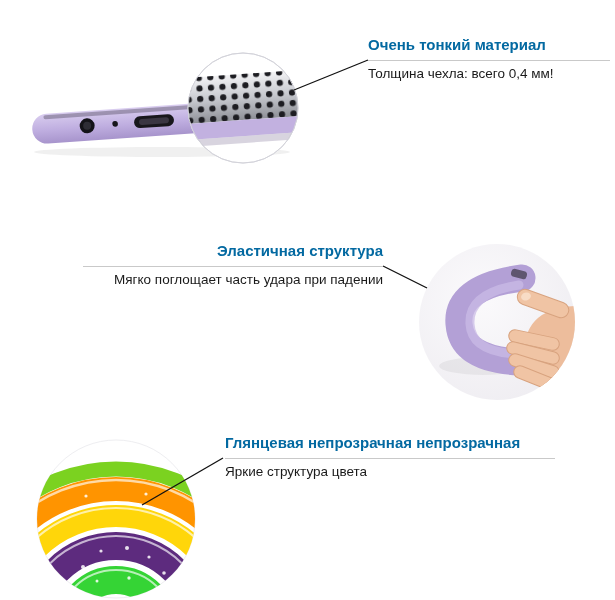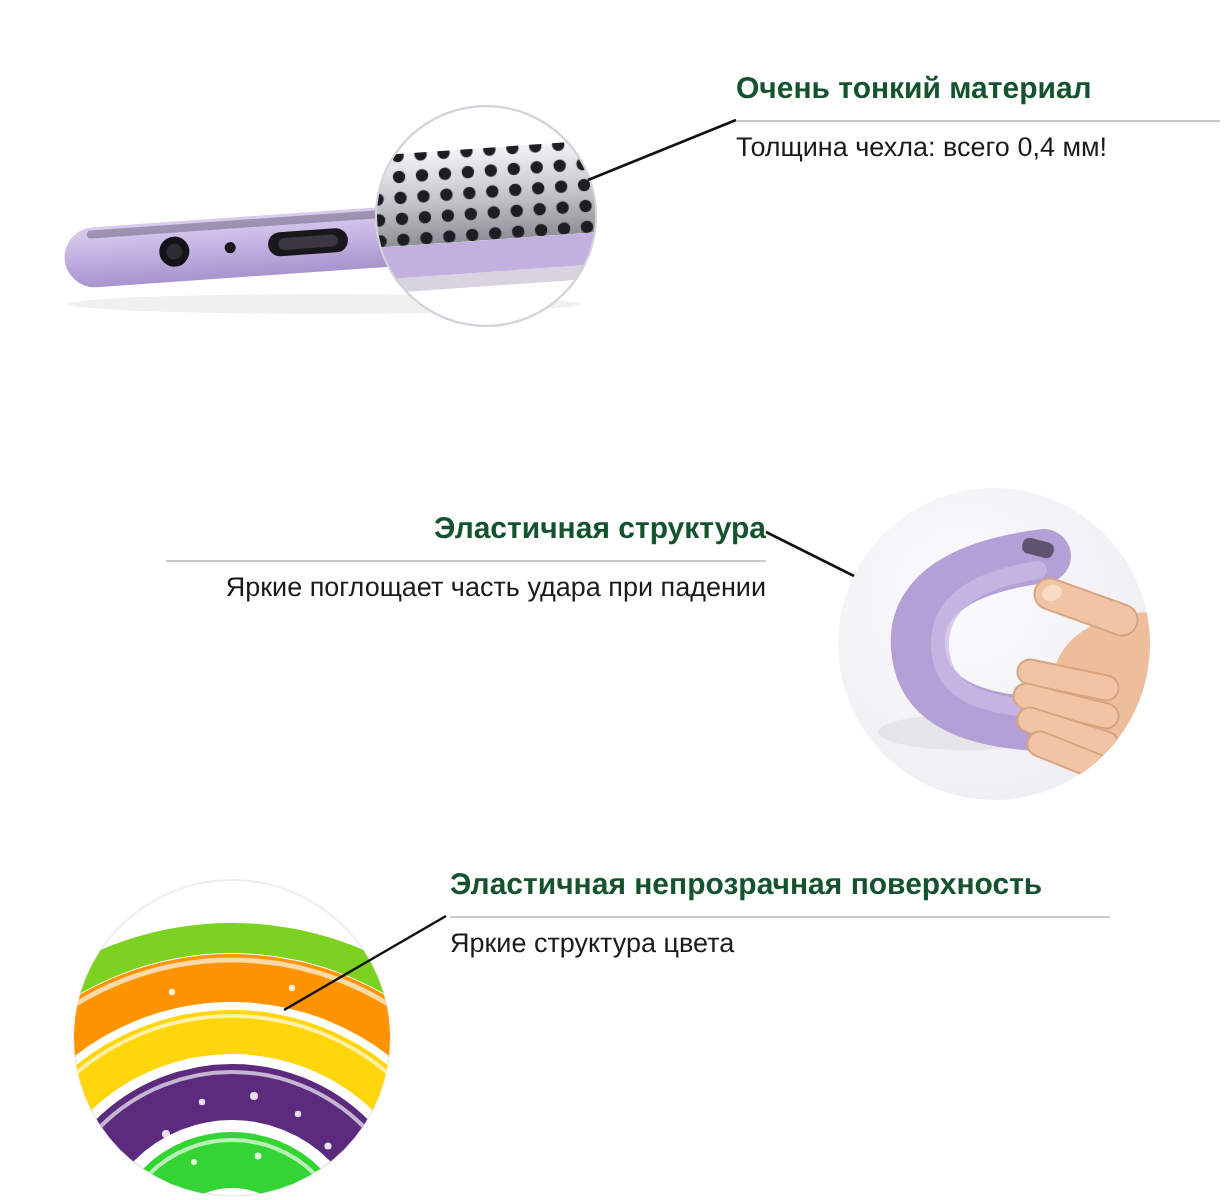--- a/index.html
+++ b/index.html
@@ -1,21 +1,21 @@
 <!DOCTYPE html>
 <html><head>
 <meta charset="utf-8">
 <style>
   html,body{margin:0;padding:0;background:#fff;}
   .canvas{
     position:relative;width:615px;height:600px;background:#ffffff;
     overflow:hidden;font-family:"Liberation Sans", sans-serif;color:#1a1a1a;
   }
   .callout{position:absolute;z-index:5;}
-  .callout h3{margin:0;font-size:15px;font-weight:bold;line-height:18px;color:#14532d;}
+  .callout h3{margin:0;font-size:15px;font-weight:bold;line-height:18px;color:#0369a1;}
   .callout .rule{border-top:1px solid #c9c9c9;height:0;margin:6px 0 5px 0;}
   .callout p{margin:0;font-size:13.5px;line-height:16px;color:#1a1a1a;}
   .align-right{text-align:right;}
   svg{display:block;}
   .lines{position:absolute;left:0;top:0;z-index:4;pointer-events:none;}
   .photo{position:absolute;z-index:2;}
 </style>
 </head>
 <body>
 
@@ -70,24 +70,24 @@
     </g>
     <circle cx="231" cy="80" r="55" fill="none" stroke="#d3d3da" stroke-width="1"></circle>
   </svg>
 
   <div class="callout" style="left:368px;top:36px;width:242px;">
     <h3>Очень тонкий материал</h3>
     <div class="rule"></div>
     <p>Толщина чехла: всего 0,4 мм!</p>
   </div>
 
-  <div class="callout align-right" style="left:83px;top:256px;width:300px;">
+  <div class="callout align-right" style="left:83px;top:242px;width:300px;">
     <h3>Эластичная структура</h3>
     <div class="rule"></div>
-    <p>Яркие поглощает часть удара при падении</p>
+    <p>Мягко поглощает часть удара при падении</p>
   </div>
 
   <svg class="photo" style="left:419px;top:244px;" width="156" height="156" viewBox="0 0 156 156">
     <defs>
       <radialGradient id="flexBg" cx="0.4" cy="0.35" r="0.9">
         <stop offset="0" stop-color="#fbfafc"></stop>
           <stop offset="1" stop-color="#eceaef"></stop>
       </radialGradient>
       <clipPath id="flexClip">
           <circle cx="78" cy="78" r="78"></circle>
@@ -118,21 +118,21 @@
           <line x1="101" y1="128" x2="136" y2="142" stroke="#f0c4a4" stroke-width="11.5"></line>
           <line x1="142" y1="66" x2="106" y2="53" stroke="#d8a37f" stroke-width="16.5"></line>
           <line x1="142" y1="66" x2="106" y2="53" stroke="#f0c4a4" stroke-width="14.5"></line>
         </g>
         <ellipse cx="107" cy="52.5" rx="5" ry="4" fill="#f8dcc6" transform="rotate(-18 107 52.5)"></ellipse>
       </g>
     </g>
   </svg>
 
   <div class="callout" style="left:225px;top:434px;width:330px;">
-    <h3>Эластичная непрозрачная поверхность</h3>
+    <h3>Глянцевая непрозрачная непрозрачная</h3>
     <div class="rule"></div>
     <p>Яркие структура цвета</p>
   </div>
 
   <svg class="photo" style="left:31px;top:439px;" width="170" height="161" viewBox="0 0 170 161">
     <defs>
         <clipPath id="colClip">
           <circle cx="85" cy="80" r="79"></circle>
         </clipPath>
       </defs>

